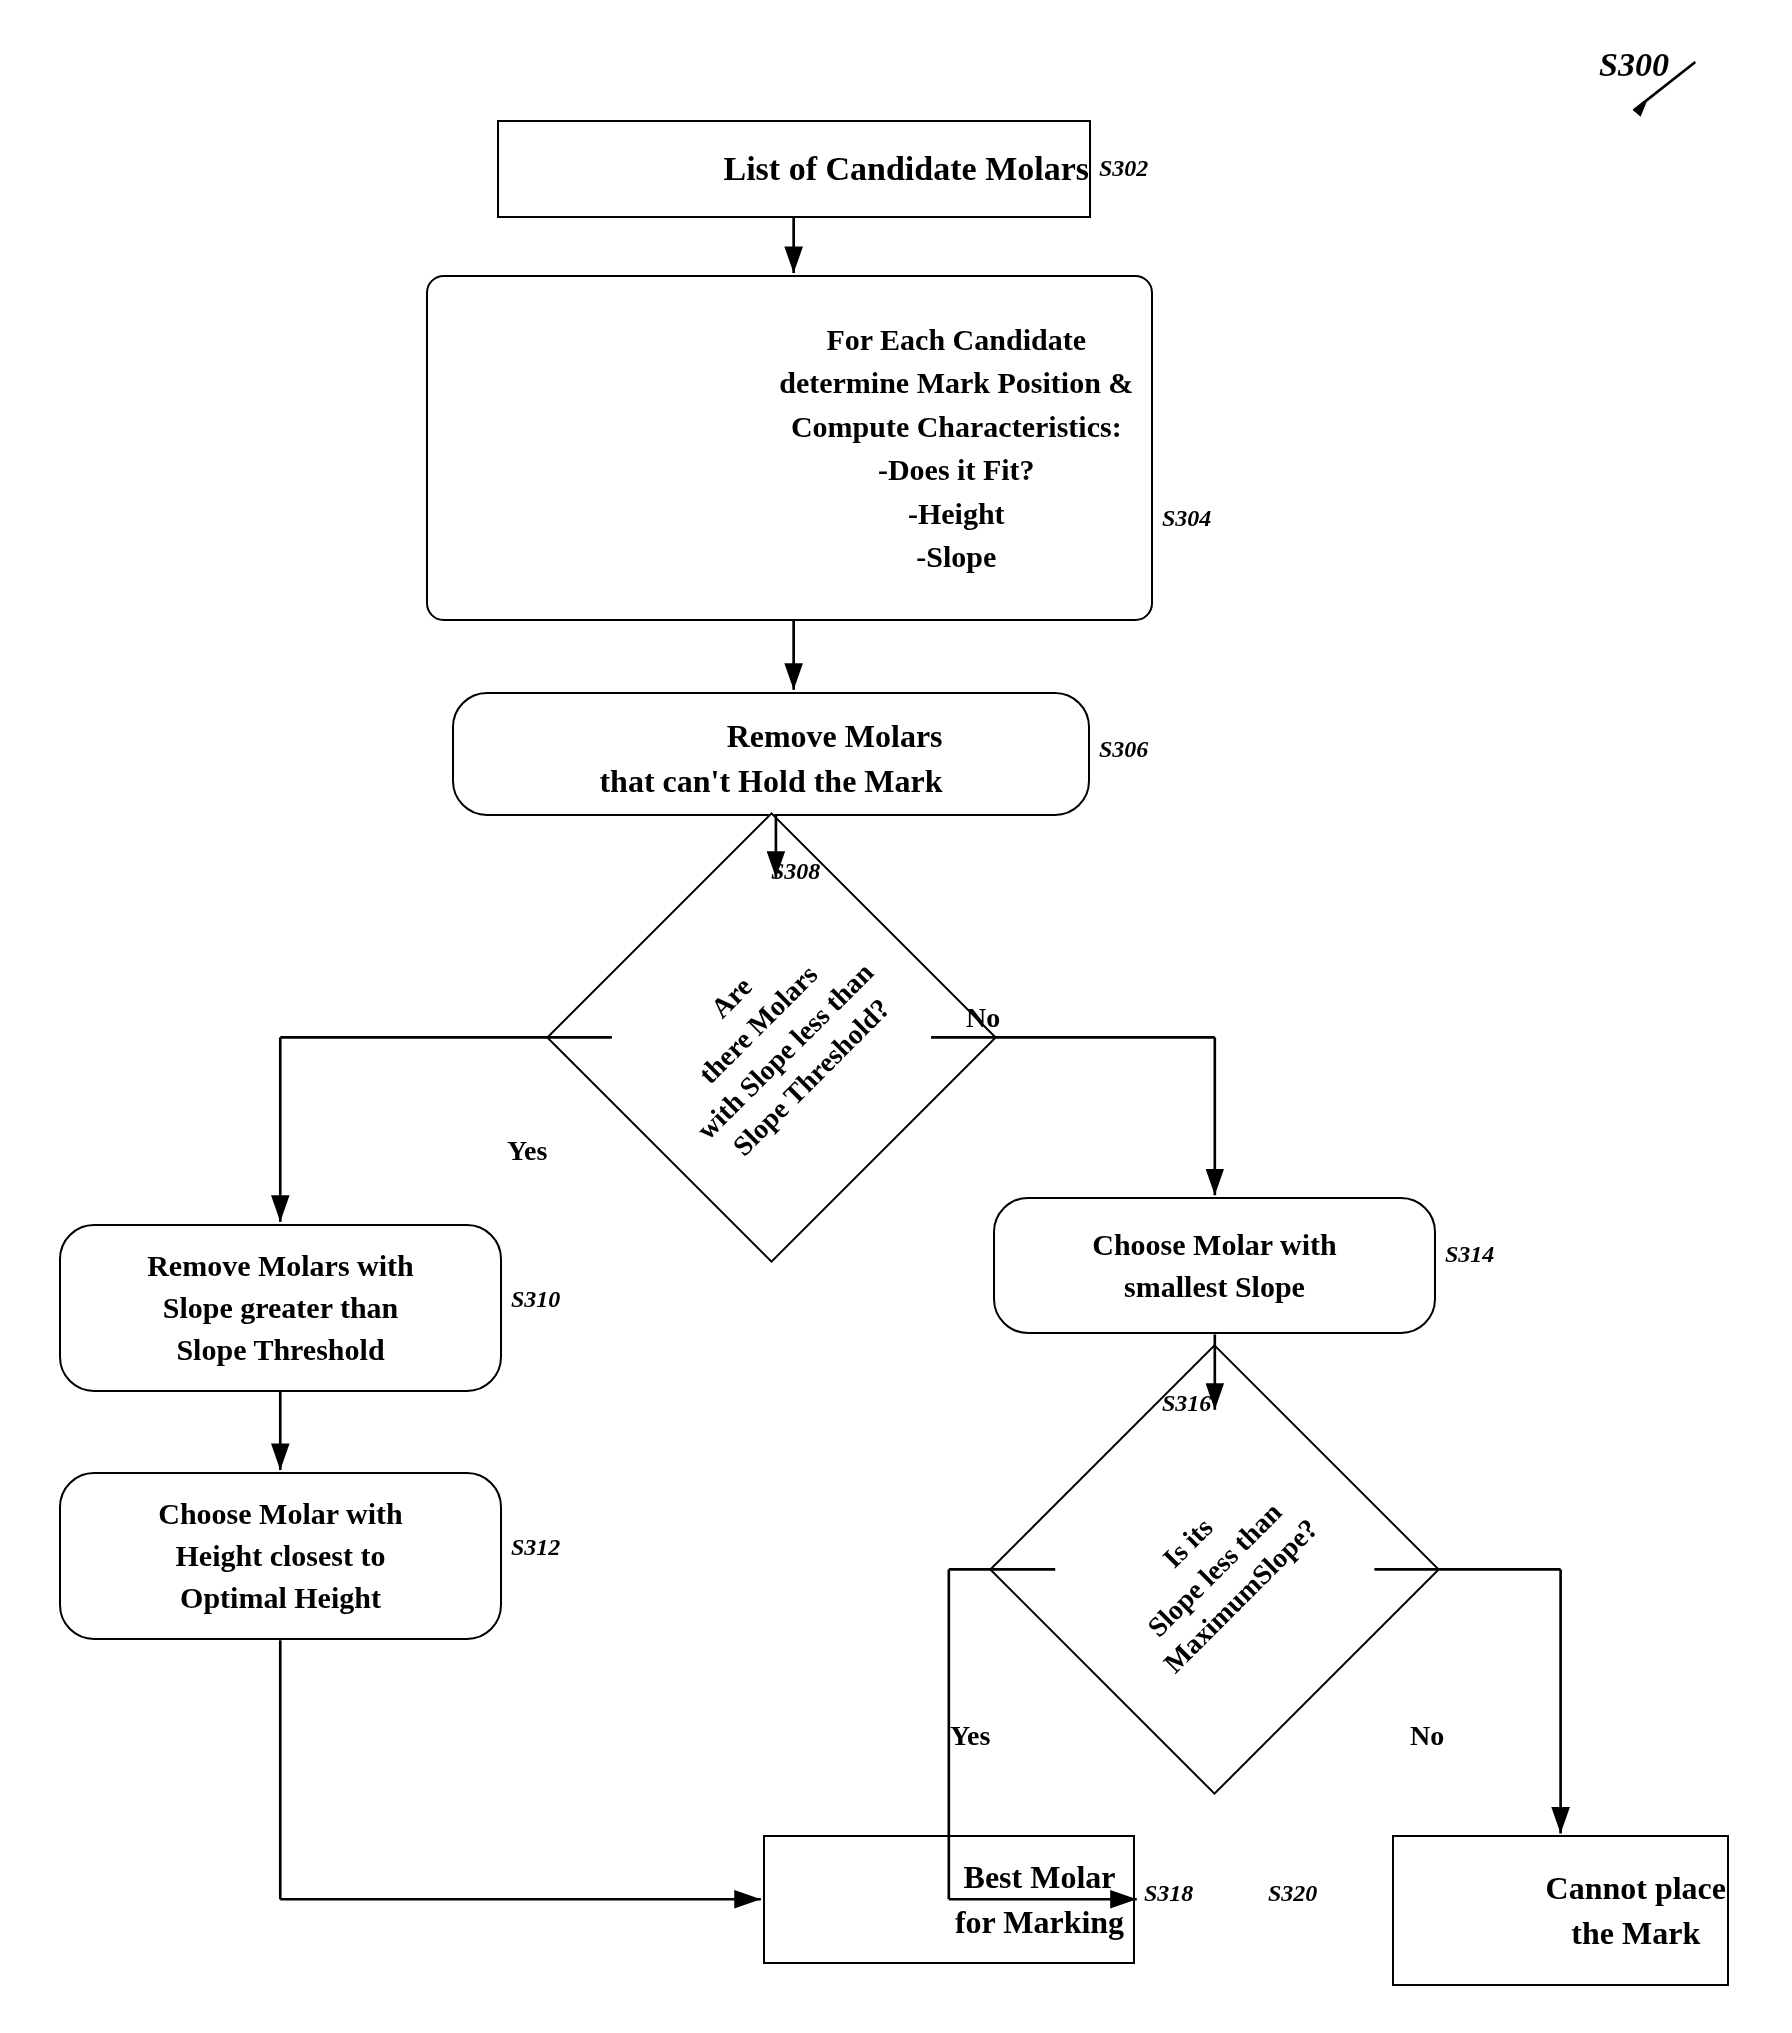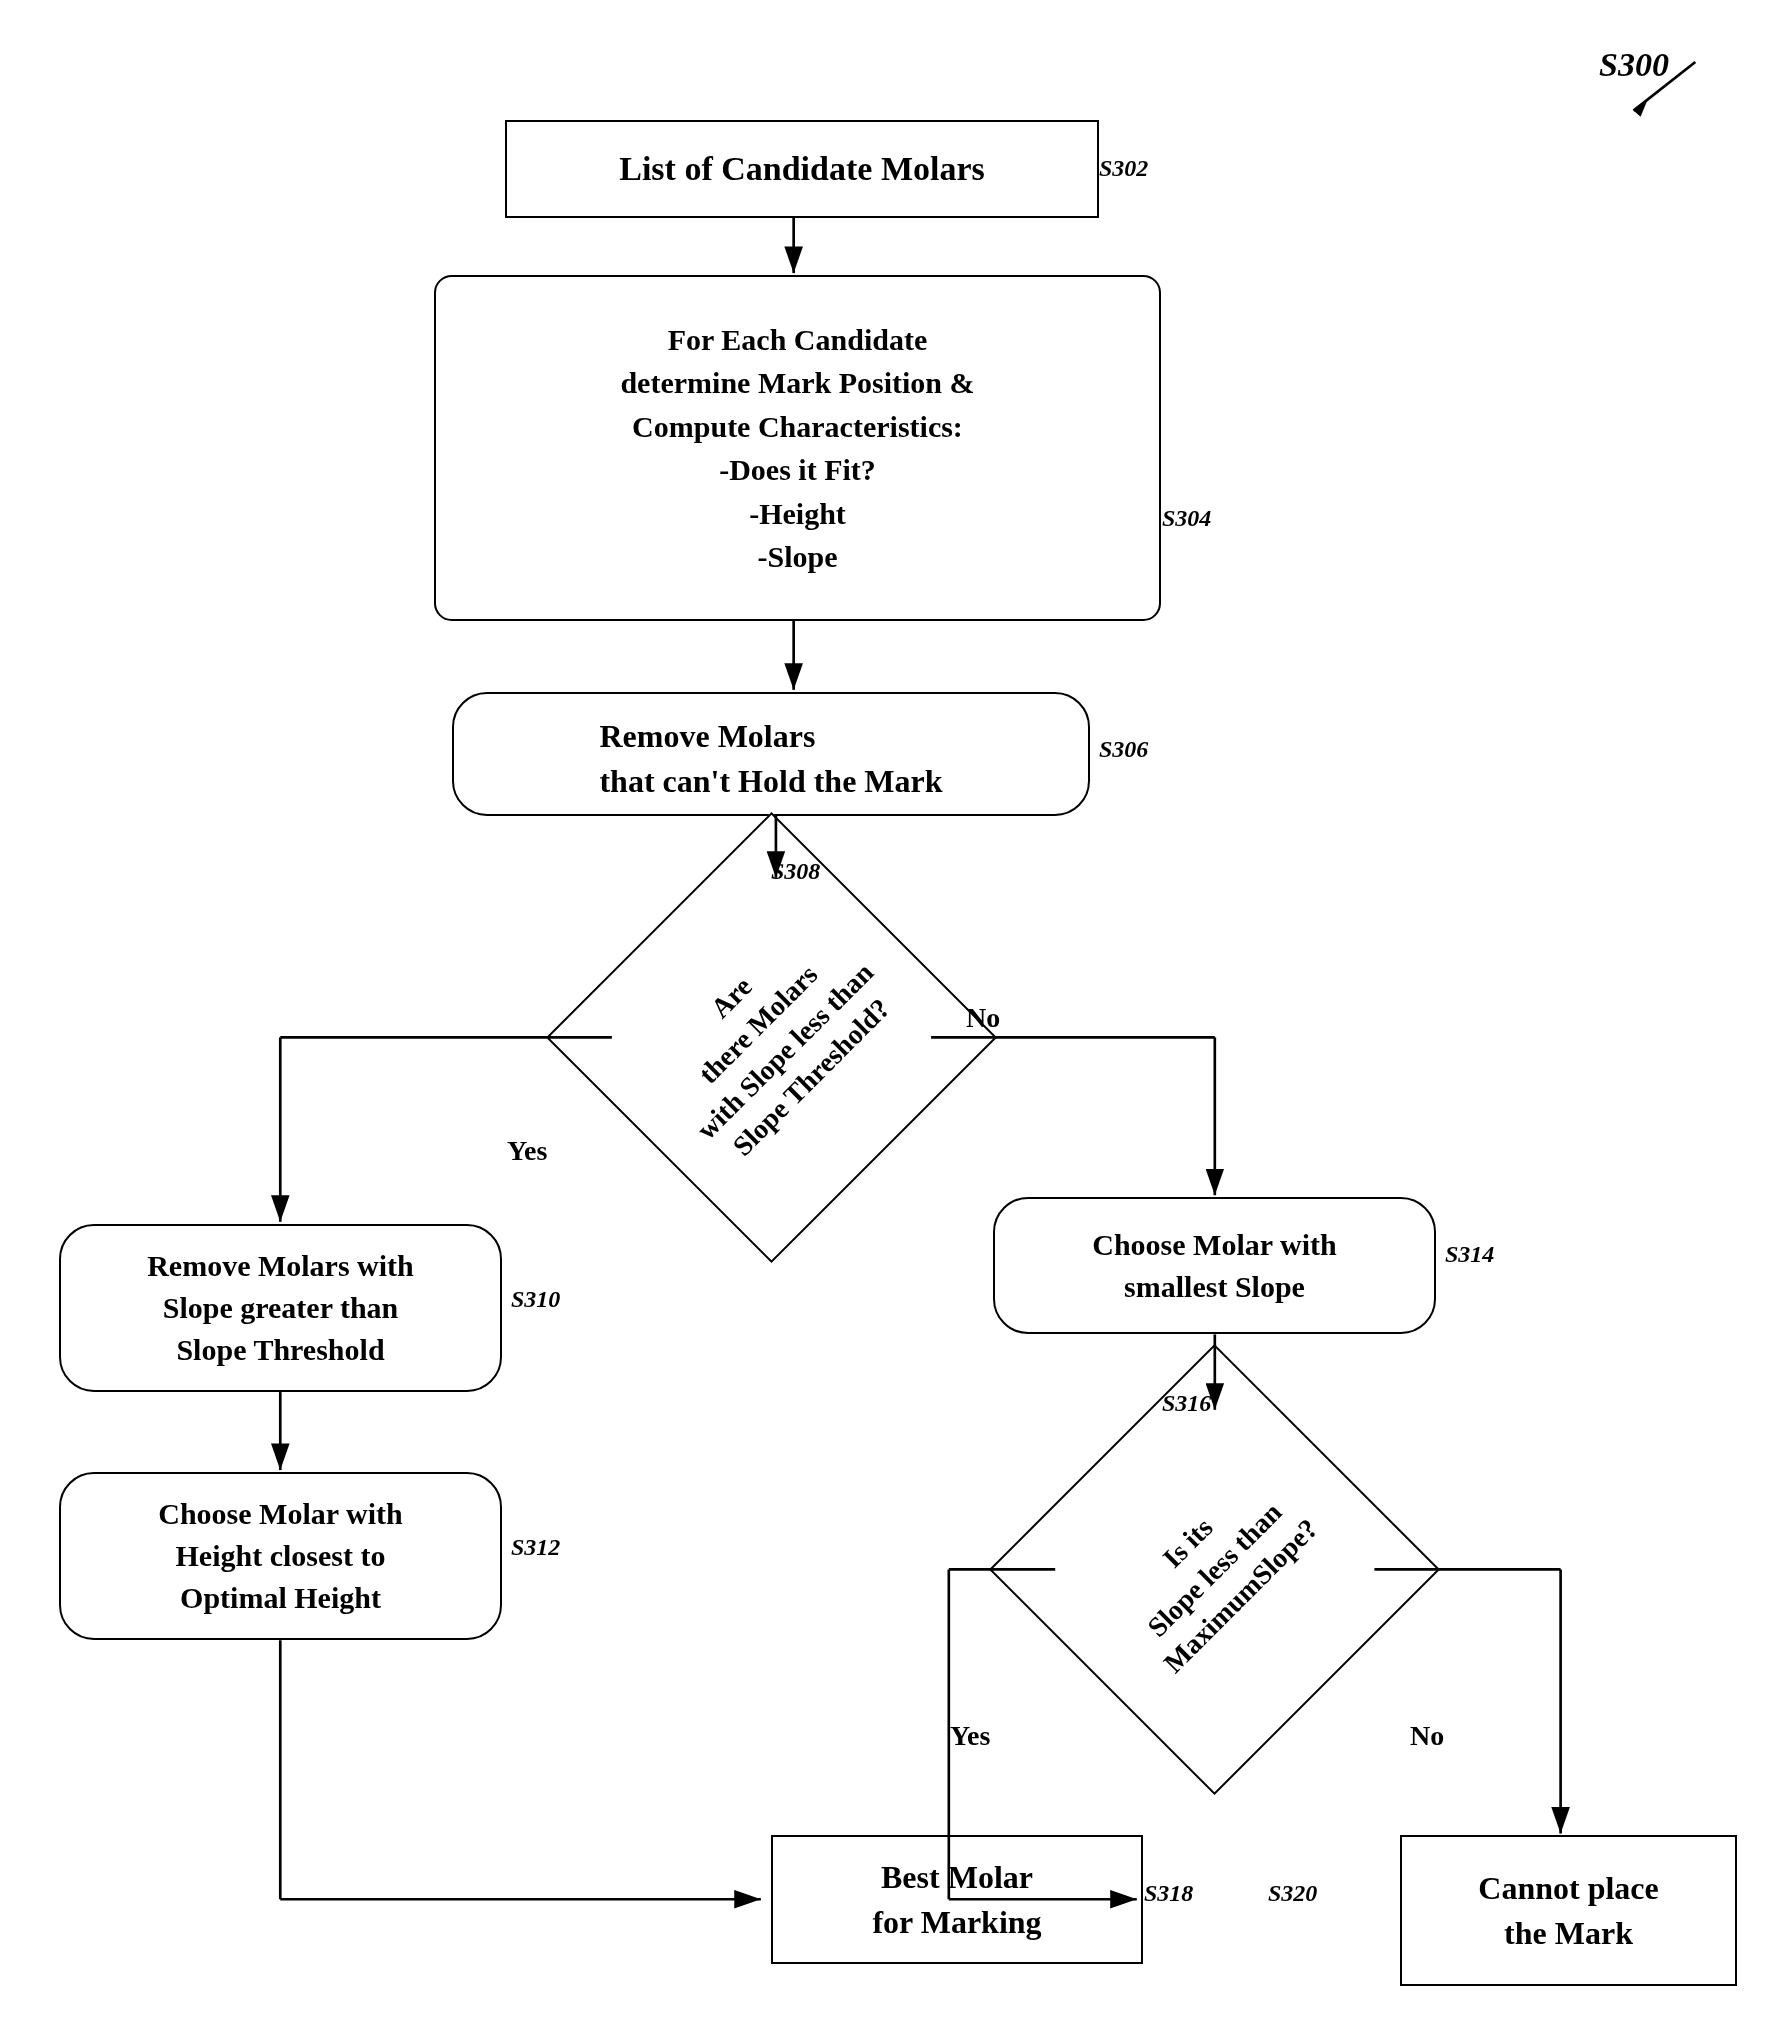--- a/index.html
+++ b/index.html
@@ -29,24 +29,23 @@
     }
 
     
     .box-rect {
       position: absolute;
       background: #fff;
       border: 2.7px solid #000;
       text-align: center;
       display: flex;
       align-items: center;
-      justify-content: center;
+      justify-content: flex-end;
       font-size: 30px;
       line-height: 1.3;
-      margin-left: 8px;
     }
 
     .box-rounded {
       position: absolute;
       background: #fff;
       border: 2.7px solid #000;
       border-radius: 35px;
       text-align: center;
       display: flex;
       align-items: center;
@@ -117,21 +116,21 @@
   <div class="box-rect" style="left:426px; top:275px; width:727px; height:346px; border-radius:17.7px; font-size:30px; padding:17.7px;">
     <div style="text-align:center; line-height:1.45;">
       For Each Candidate<br>determine Mark Position &amp;<br>Compute Characteristics:<br>-Does it Fit?<br>-Height<br>-Slope
     </div>
   </div>
   <div class="step-label" style="left:1162px; top:505px;">
     <span>S304</span>
   </div>
 
   <div class="box-rounded" style="left:452px; top:692px; width:638px; height:124px; font-size:32px; padding:8.9px;">
-    <div style="text-align:left; line-height:1.4;margin-top:10px;">
+    <div style="text-align:right; line-height:1.4;margin-top:10px;">
       Remove Molars<br>that can't Hold the Mark
     </div>
   </div>
   <div class="step-label" style="left:1099px; top:736px;">
     <span>S306</span>
   </div>
 
   <div class="box-diamond" style="left:612px; top:878px;">
   </div>
   <div class="diamond-text" style="left:612px; top:878px; width:319px; height:319px;">

